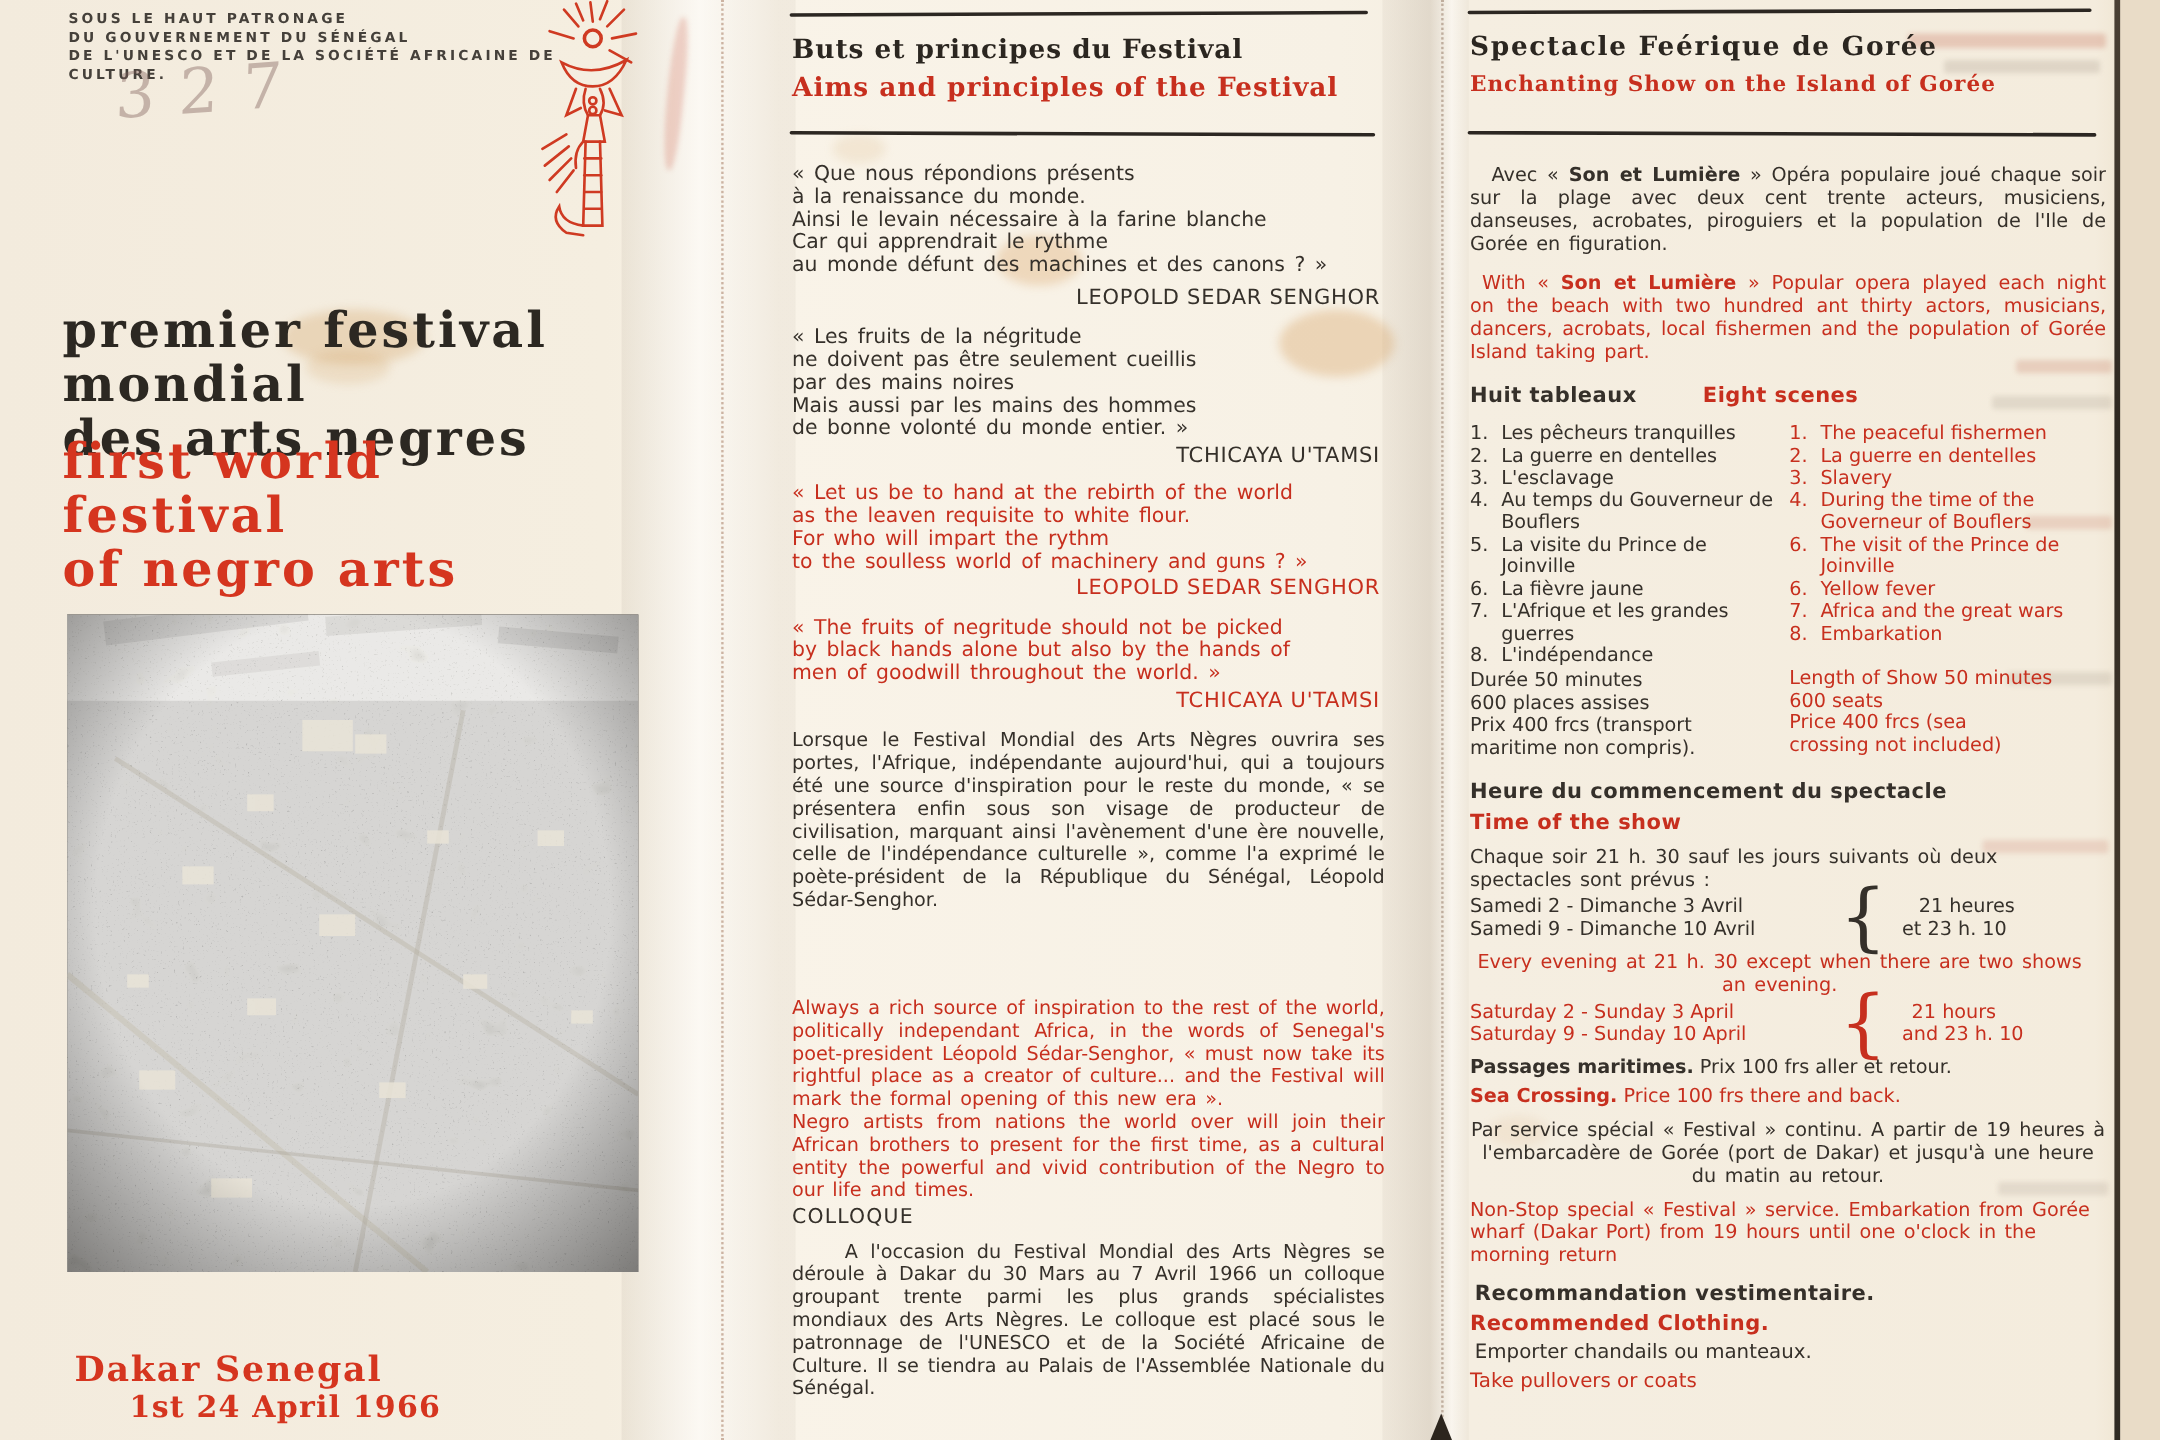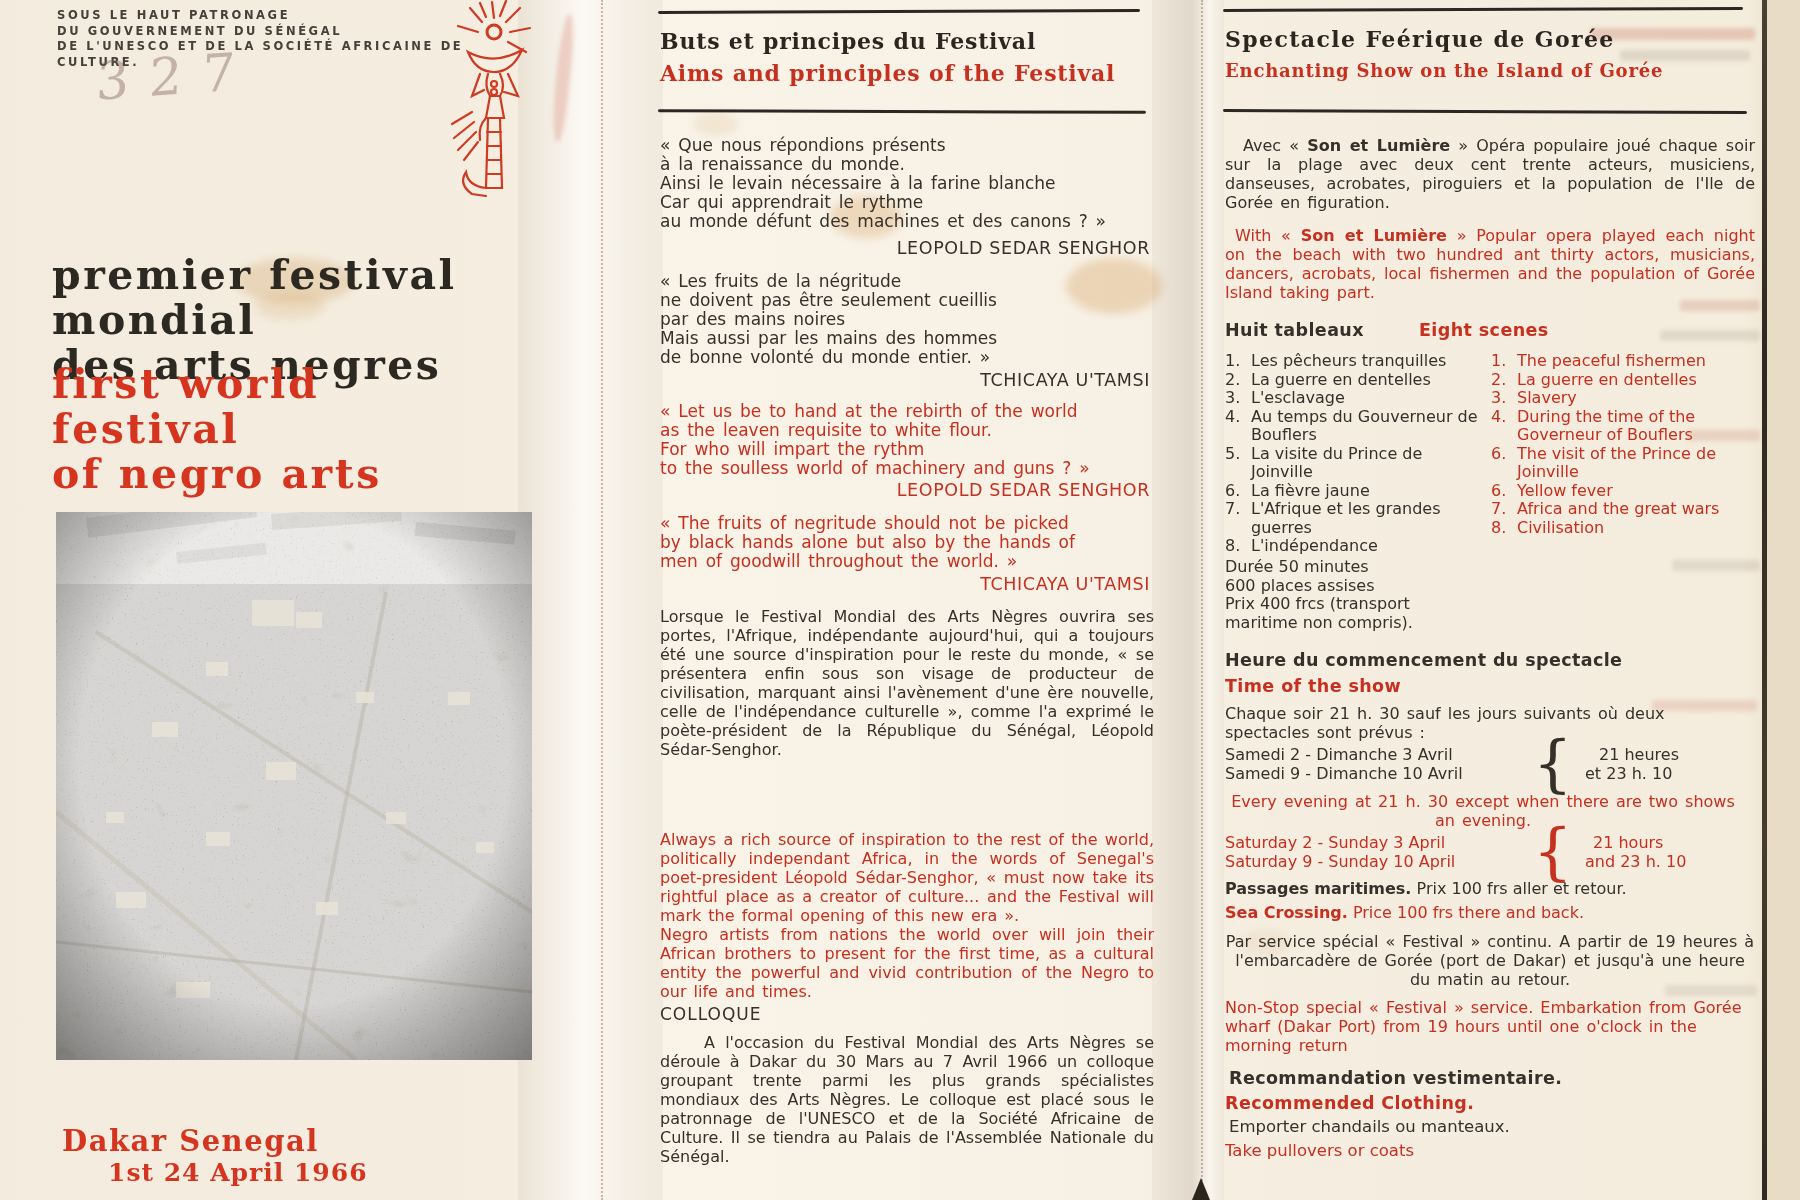--- a/index.html
+++ b/index.html
@@ -307,29 +307,35 @@
       <div class="item">
           <span class="num">6.</span>
           <span>Yellow fever</span>
         </div>
       <div class="item">
           <span class="num">7.</span>
           <span>Africa and the great wars</span>
         </div>
       <div class="item">
           <span class="num">8.</span>
-          <span>Civilisation</span>
+          <span>Embarkation</span>
         </div>
     </div>
 
     <div class="abs lineblock ink" style="left:2px;top:558px;">
       <div>Durée 50 minutes</div>
       <div>600 places assises</div>
       <div>Prix 400 frcs (transport</div>
       <div>maritime non compris).</div>
+    </div>
+    <div class="abs lineblock red" style="left:268px;top:556px;">
+      <div>Length of Show 50 minutes</div>
+      <div>600 seats</div>
+      <div>Price 400 frcs (sea</div>
+      <div>crossing not included)</div>
     </div>
 
     <div class="abs subhead ink" style="left:2px;top:650px;">Heure du commencement du spectacle</div>
     <div class="abs subhead red" style="left:2px;top:676px;">Time of the show</div>
 
     <div class="abs bodytxt ink" style="left:2px;top:704px;width:530px;text-align:left;">Chaque soir 21 h. 30 sauf les jours suivants où deux spectacles sont prévus :</div>
 
     <div class="abs" style="left:2px;top:746px;">
       <div class="lineblock ink">
         <div>Samedi 2 - Dimanche 3 Avril</div>

